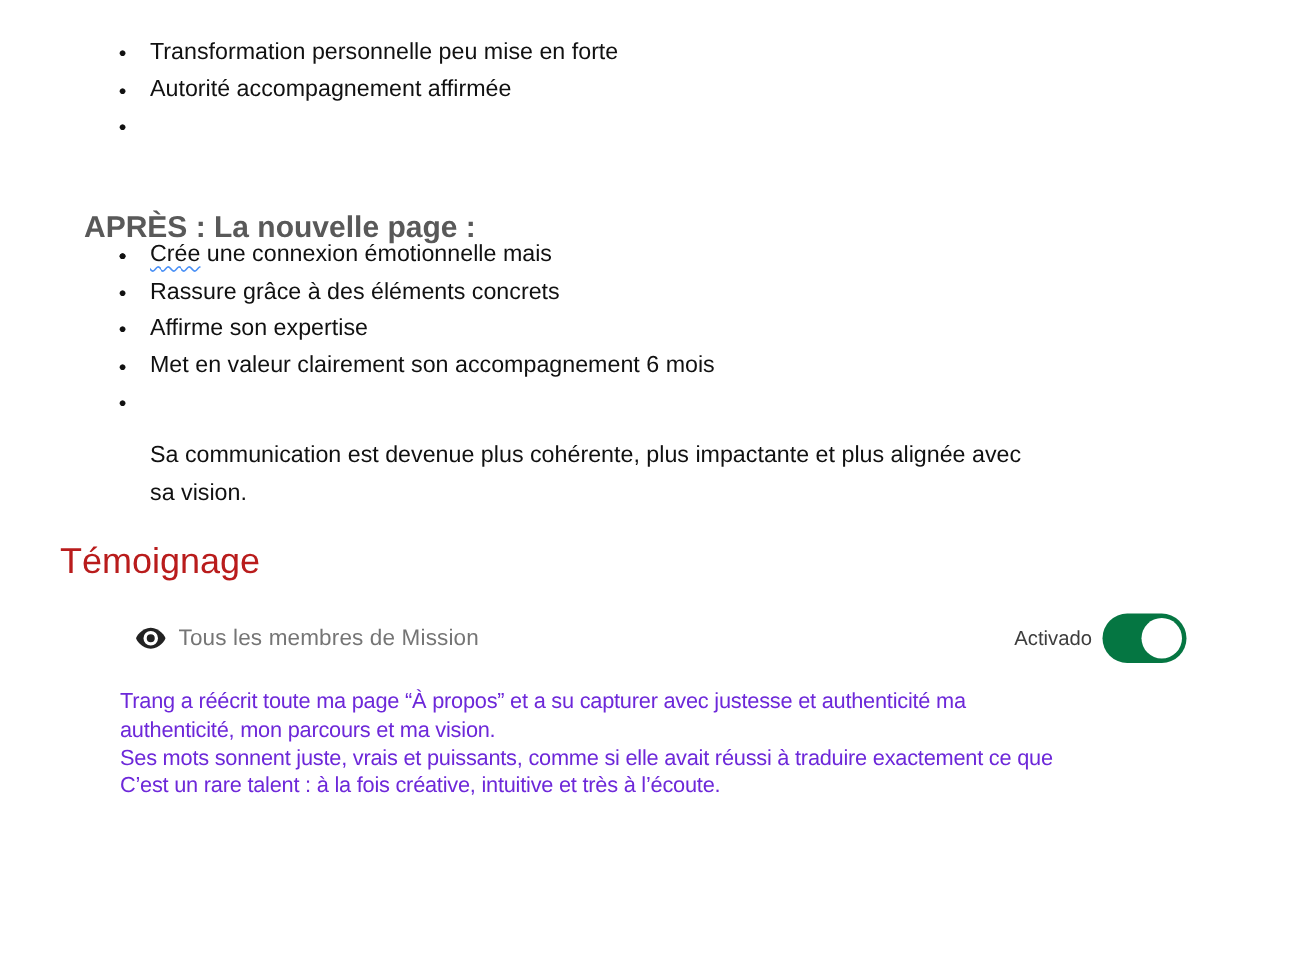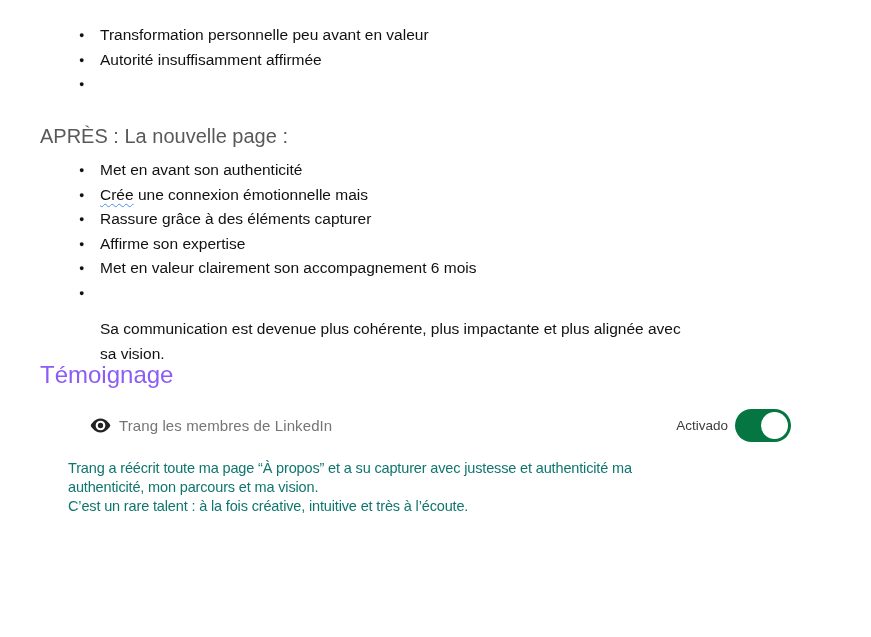--- a/index.html
+++ b/index.html
@@ -43,34 +43,34 @@
     text-decoration: underline wavy #4a90f5;
     text-decoration-thickness: 1px;
     text-underline-offset: 3px;
   }
 
   
   .h-apres {
     position: absolute;
     left: 40px;
     top: 124px;
-    margin: 0;
+    margin: 16px;
     font-size: 20px;
-    font-weight: 400;
+    font-weight: 700;
     color: #595959;
     line-height: 24px;
   }
   .h-temoignage {
     position: absolute;
     left: 40px;
     top: 361px;
     margin: 0;
     font-size: 24px;
     font-weight: 400;
-    color: #8b5cf6;
+    color: #b91c1c;
     line-height: 28px;
   }
 
   
   .vis-row {
     position: absolute;
     left: 90px;
     top: 408px;
     width: 701px;
     height: 34px;
@@ -112,62 +112,61 @@
     top: 3px;
     width: 27px;
     height: 27px;
     border-radius: 50%;
     background: #ffffff;
   }
 
   
   .testimonial {
     position: absolute;
-    left: 68px;
+    left: 80px;
     top: 459px;
     font-size: 14.5px;
     line-height: 18.8px;
-    color: #0f766e;
+    color: #6d28d9;
     letter-spacing: -0.15px;
     white-space: nowrap;
   }
 </style>
 </head>
 <body>
 
 <div class="page">
 
   <ul class="doc-list list-before">
     <li>
       <span class="bullet-dot">●</span>
-      <span>Transformation personnelle peu avant en valeur</span>
-    </li>
-    <li>
-      <span class="bullet-dot">●</span>
-      <span>Autorité insuffisamment affirmée</span>
+      <span>Transformation personnelle peu mise en forte</span>
+    </li>
+    <li>
+      <span class="bullet-dot">●</span>
+      <span>Autorité accompagnement affirmée</span>
     </li>
     <li>
       <span class="bullet-dot">●</span>
     </li>
   </ul>
 
   <h3 class="h-apres">APRÈS : La nouvelle page :</h3>
 
   <ul class="doc-list list-after">
     <li>
       <span class="bullet-dot">●</span>
-      <span>Met en avant son authenticité</span>
     </li>
     <li>
       <span class="bullet-dot">●</span>
       <span class="misspelled">Crée</span><span> une connexion émotionnelle mais</span>
     </li>
     <li>
       <span class="bullet-dot">●</span>
-      <span>Rassure grâce à des éléments capturer</span>
+      <span>Rassure grâce à des éléments concrets</span>
     </li>
     <li>
       <span class="bullet-dot">●</span>
       <span>Affirme son expertise</span>
     </li>
     <li>
       <span class="bullet-dot">●</span>
       <span>Met en valeur clairement son accompagnement 6 mois</span>
     </li>
     <li>
@@ -178,29 +177,30 @@
   </ul>
 
   <h2 class="h-temoignage">Témoignage</h2>
 
   <div class="vis-row">
     <div class="vis-left">
       <svg width="21" height="15" viewBox="0 0 24 16" aria-hidden="true">
         <path d="M12 0 C5.2 0 0.8 7 0.8 8 C0.8 9 5.2 16 12 16 C18.8 16 23.2 9 23.2 8 C23.2 7 18.8 0 12 0 Z" fill="#222222"></path>
         <circle cx="12" cy="8" r="4.3" fill="none" stroke="#ffffff" stroke-width="2.5"></circle>
       </svg>
-      <span class="vis-label">Trang les membres de LinkedIn</span>
+      <span class="vis-label">Tous les membres de Mission</span>
     </div>
     <div class="vis-right">
       <span class="toggle-label">Activado</span>
       <div class="toggle" role="switch" aria-checked="true">
         <div class="knob"></div>
       </div>
     </div>
   </div>
 
   <div class="testimonial">
     <div>Trang a réécrit toute ma page “À propos” et a su capturer avec justesse et authenticité ma</div>
     <div>authenticité, mon parcours et ma vision.</div>
+    <div>Ses mots sonnent juste, vrais et puissants, comme si elle avait réussi à traduire exactement ce que</div>
     <div>C’est un rare talent : à la fois créative, intuitive et très à l’écoute.</div>
   </div>
 
 </div>
 
 </body></html>

